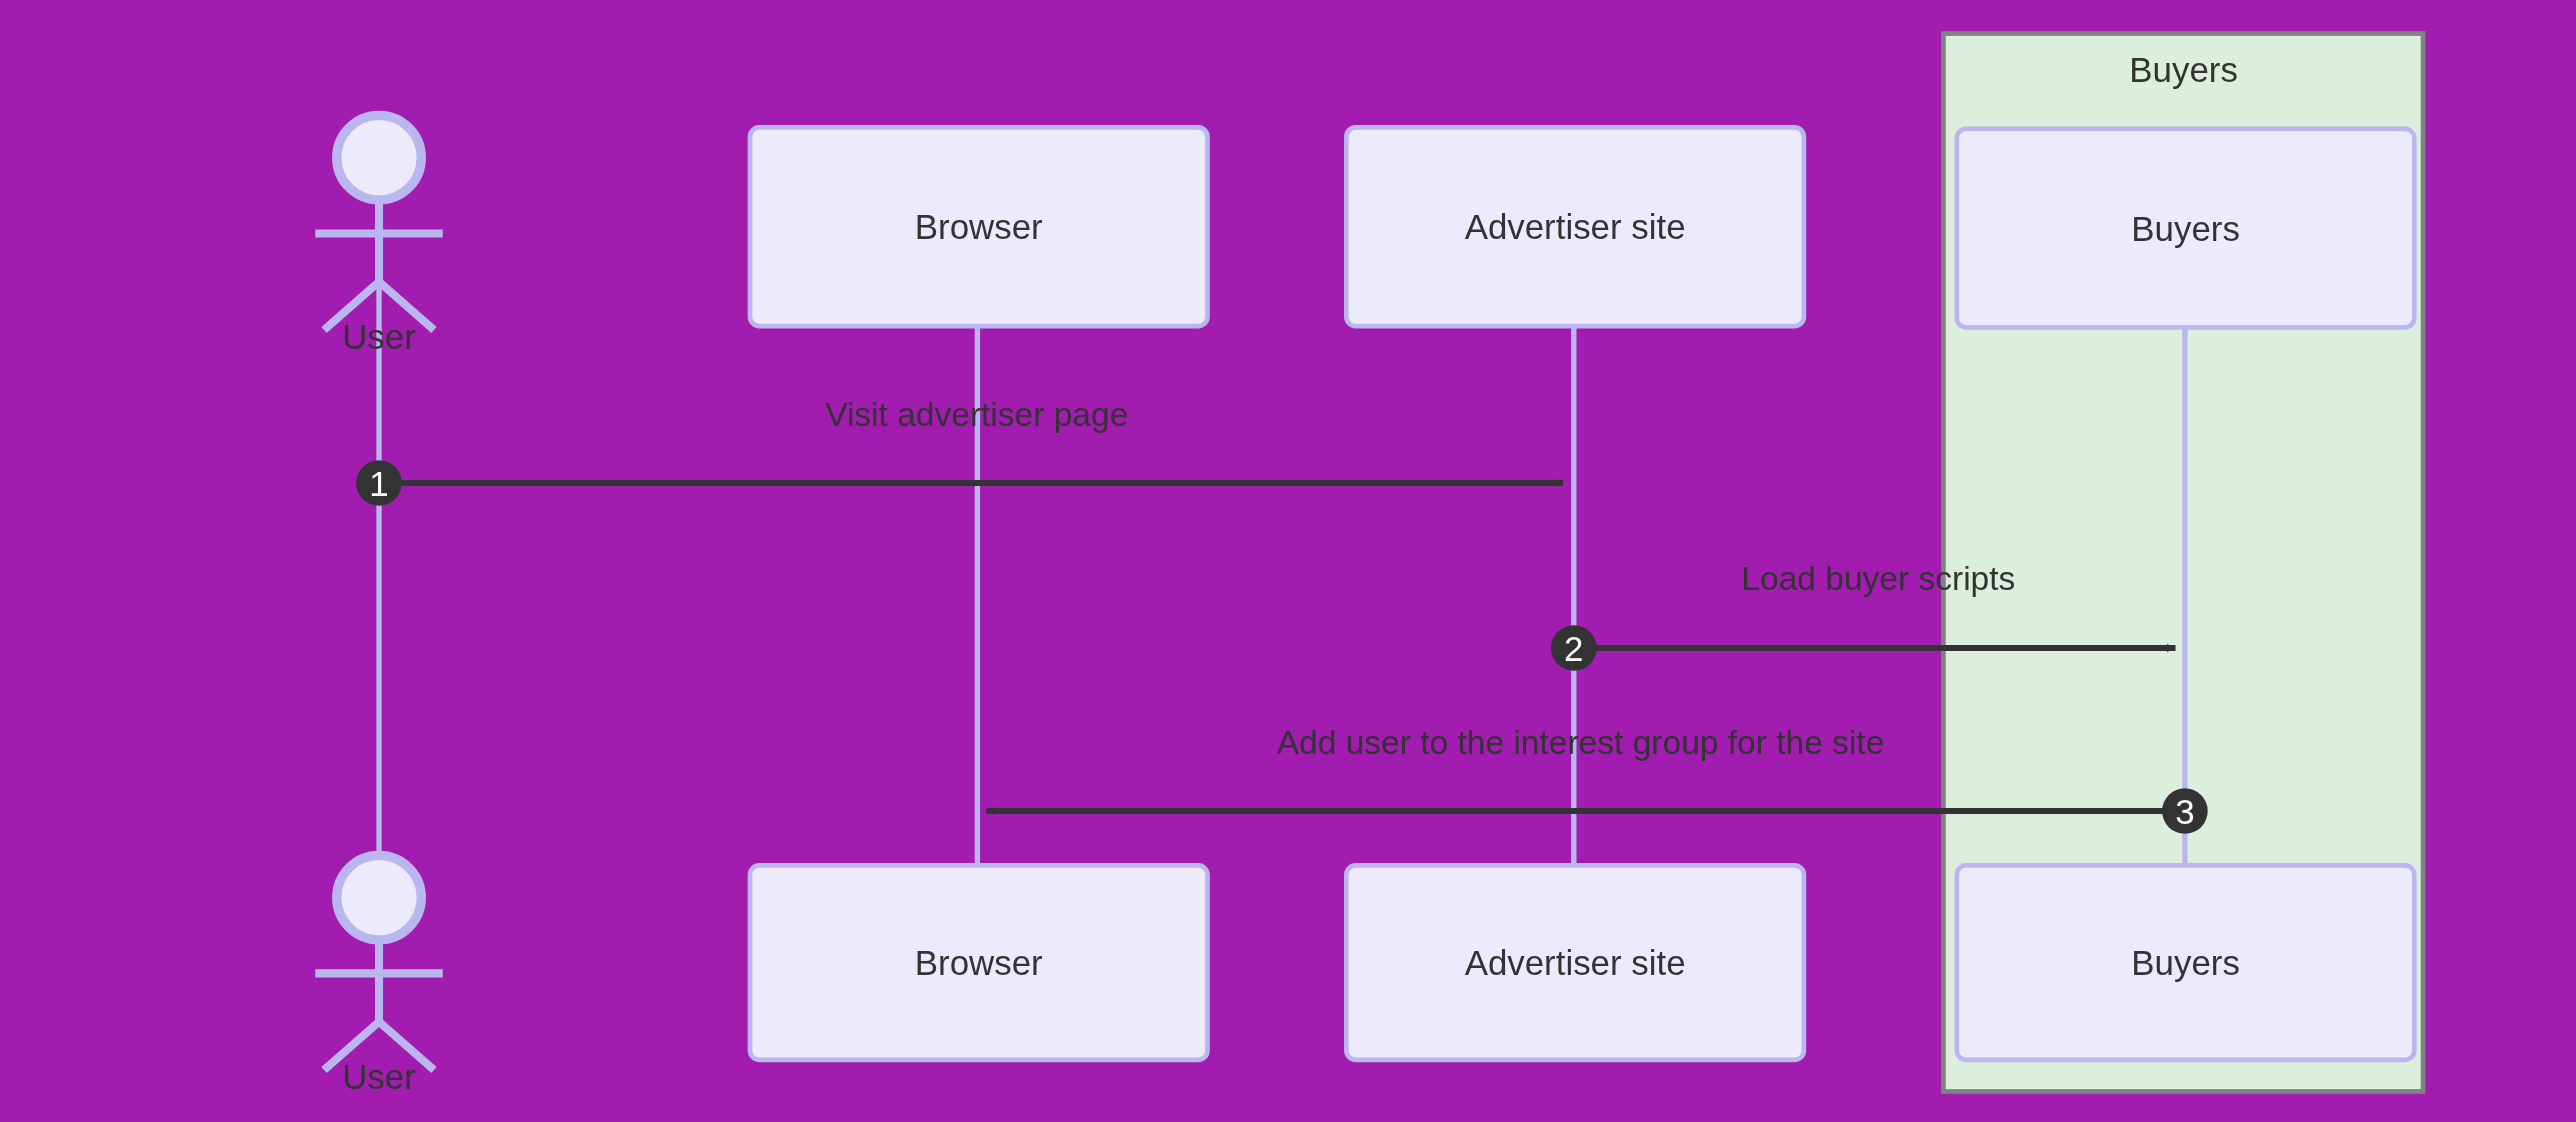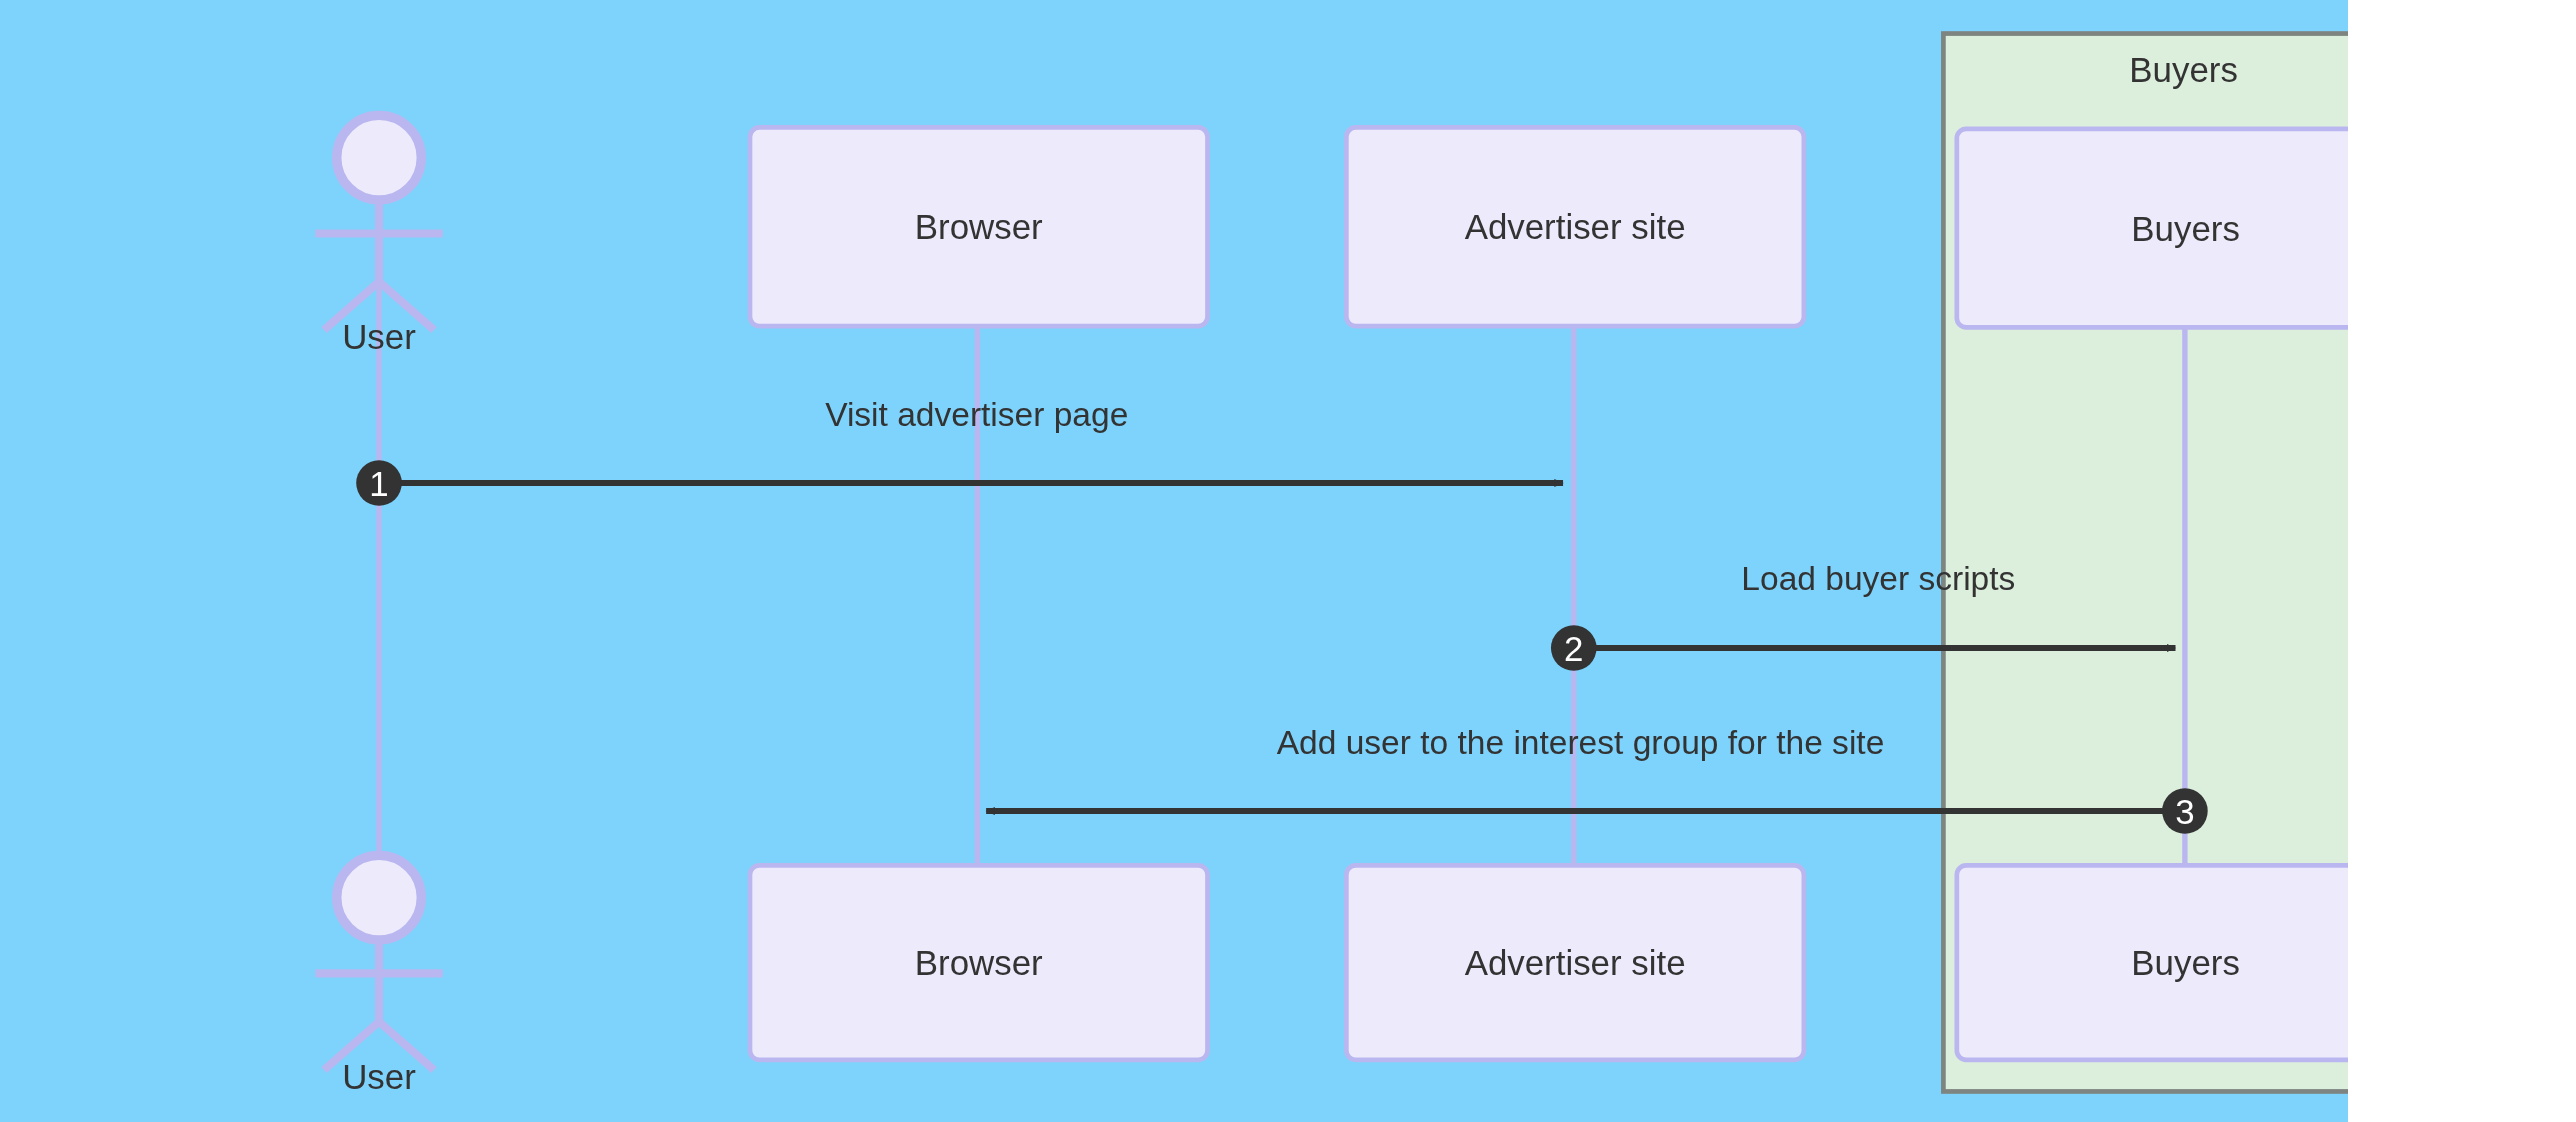--- a/index.html
+++ b/index.html
@@ -6,23 +6,23 @@
   html, body {
     margin: 0;
     padding: 0;
     background: #ffffff;
   }
   body {
     font-family: "Liberation Sans", "DejaVu Sans", sans-serif;
   }
   #diagram-root {
     position: relative;
-    width: 2348px;
+    width: 2576px;
     height: 1123px;
-    background: #7dd3fc;
+    background: #a21caf;
     overflow: hidden;
   }
   #diagram-svg {
     position: absolute;
     left: 0;
     top: 0;
     width: 2576px;
     height: 1123px;
     display: block;
   }

